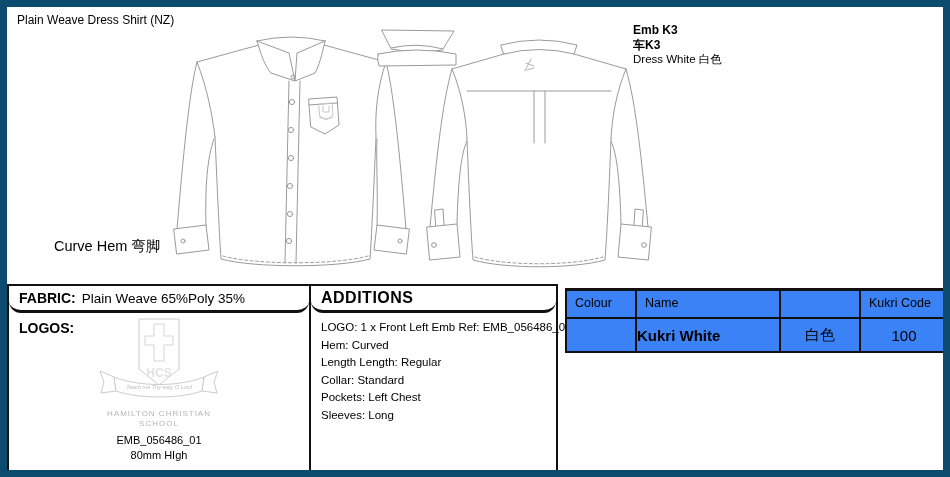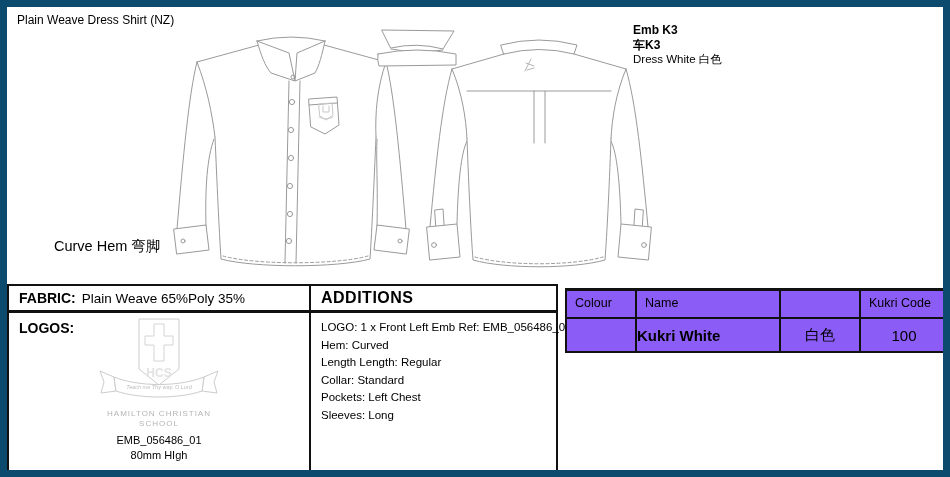--- a/index.html
+++ b/index.html
@@ -21,35 +21,35 @@
   svg.drawing { position:absolute; }
   svg.drawing * { vector-effect:non-scaling-stroke; }
 
   
   .panel { position:absolute; left:0; top:277px; width:551px; height:200px;
            border:2px solid #111; background:#fff; }
   .col-left  { position:absolute; left:0; top:0; bottom:0; width:302px;
                border-right:2px solid #111; }
   .col-right { position:absolute; left:302px; top:0; bottom:0; right:0; }
   .spec-row  { height:27px; border-bottom:3px solid #111; display:flex;
-               align-items:center; padding-left:10px; }
+               align-items:center; padding-left:10px;border-radius:12px; }
   .fabric-label { font-size:14px; font-weight:bold; margin-right:6px; }
   .fabric-value { font-size:13.5px; }
   .additions-title { font-size:16px; font-weight:bold; letter-spacing:0.5px; }
   .add-list { padding:6px 8px 0 10px; }
   .add-list .line { font-size:11.5px; line-height:17.5px; white-space:nowrap; }
 
   .logos-area { position:relative; height:167px; }
   .logos-label { position:absolute; left:10px; top:7px; font-size:14px; font-weight:bold; }
   .crest-wrap { position:absolute; left:0; right:0; top:4px; text-align:center; }
   .school-line { font-size:8px; letter-spacing:1px; color:#b5b5b5; line-height:10px; }
   .ref-line { font-size:11px; line-height:15px; margin-top:4px; }
 
   
-  .ctable { position:absolute; left:558px; top:281px; background:#8b5cf6;
+  .ctable { position:absolute; left:558px; top:281px; background:#3b82f6;
             border:2px solid #111; border-top-width:3px;
             display:grid; grid-template-columns:70px 144px 80px 86px;
             grid-template-rows:28px 32px; }
   .ctable .cell { border-right:2px solid #111; }
   .ctable .cell.last { border-right:none; }
   .ctable .hd { border-bottom:2px solid #111; font-size:12.5px;
                 padding:5px 0 0 8px; }
   .ctable .dt { display:flex; align-items:center; }
   .ctable .dt.name { font-size:15px; font-weight:bold; }
   .ctable .dt.center { justify-content:center; font-size:15px; }

